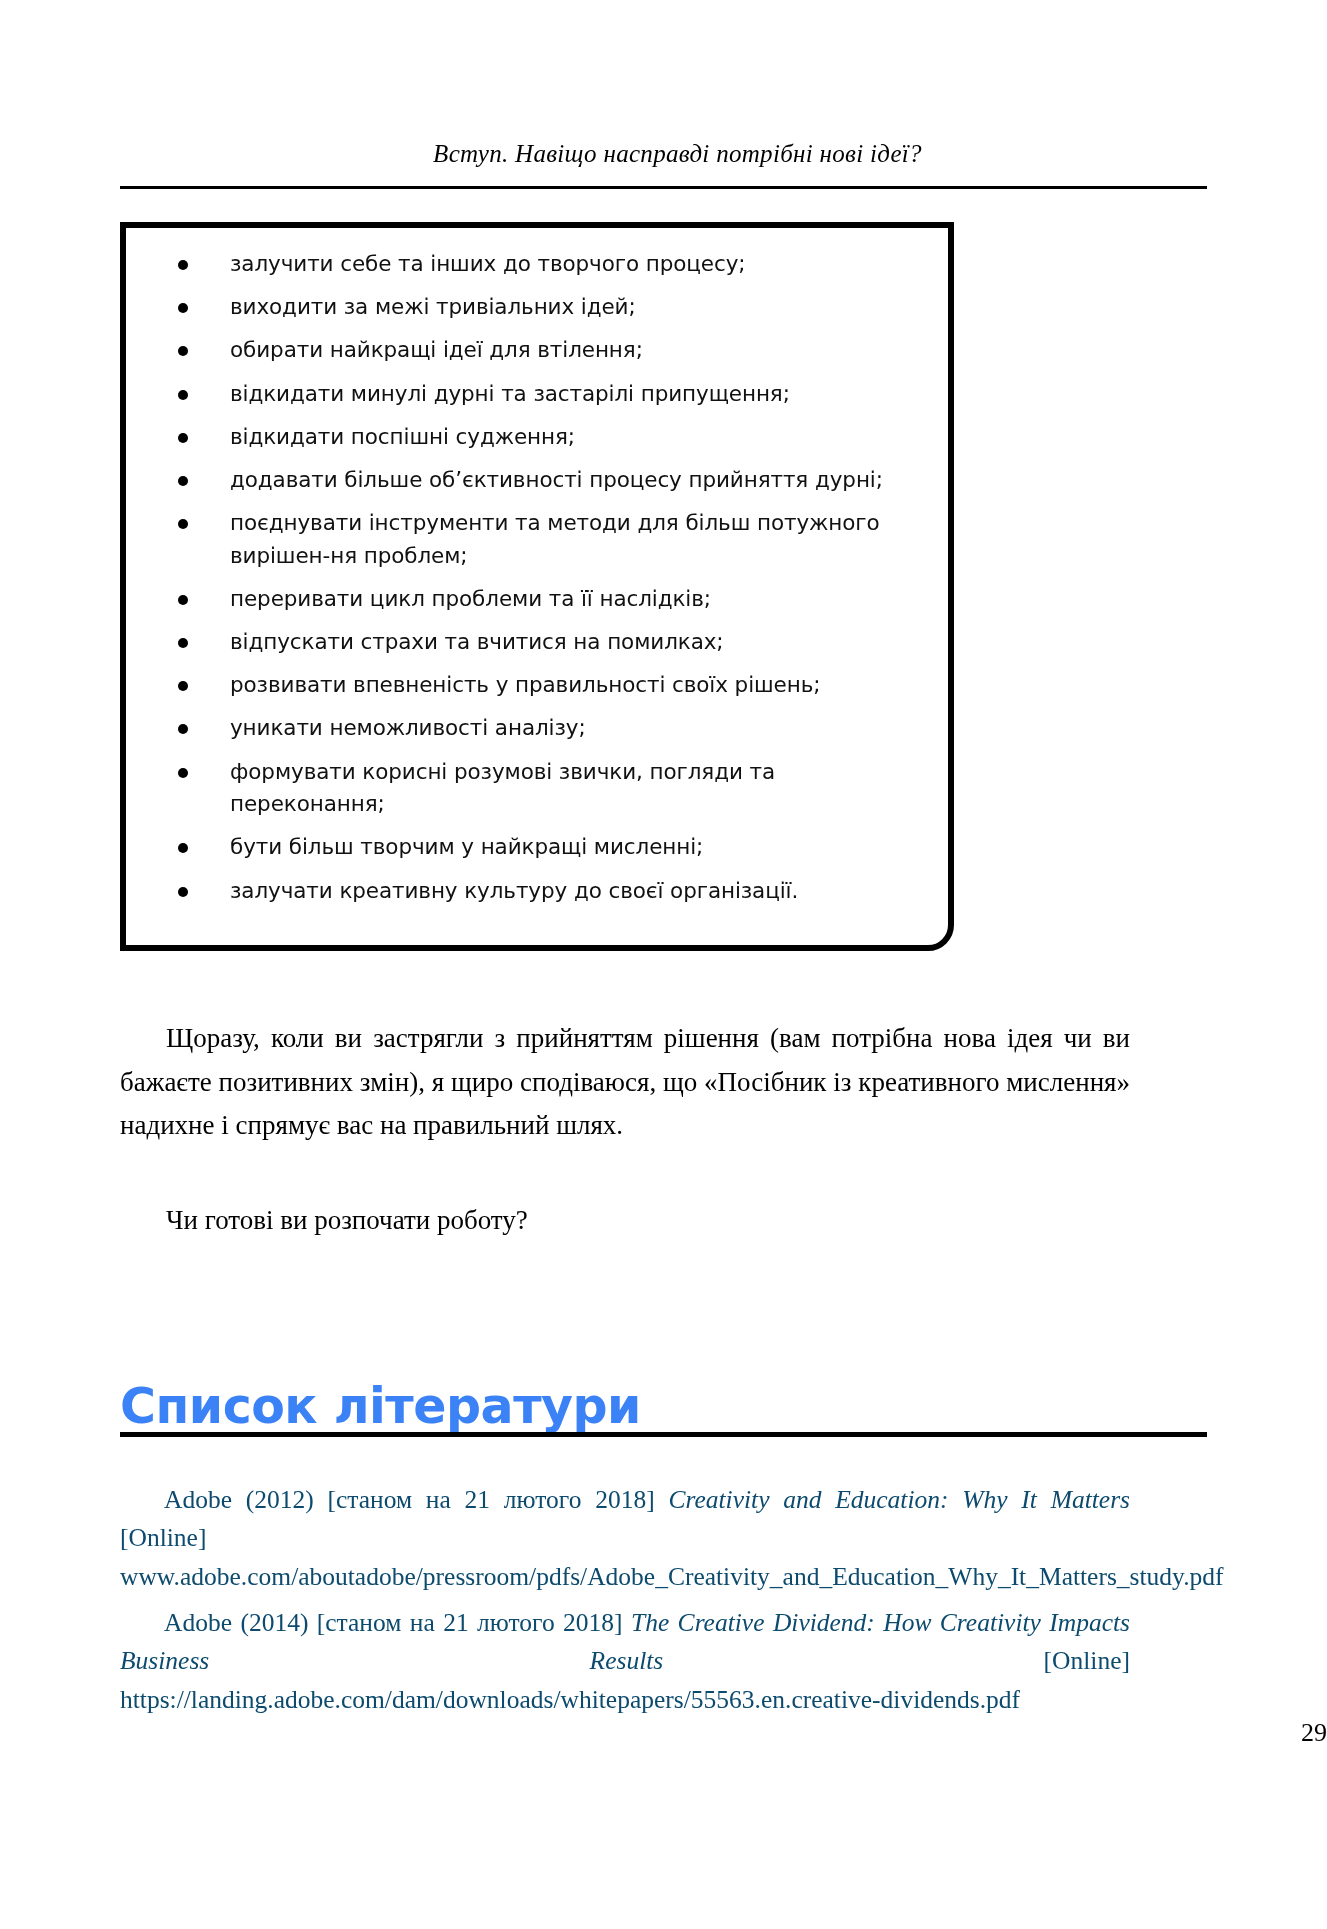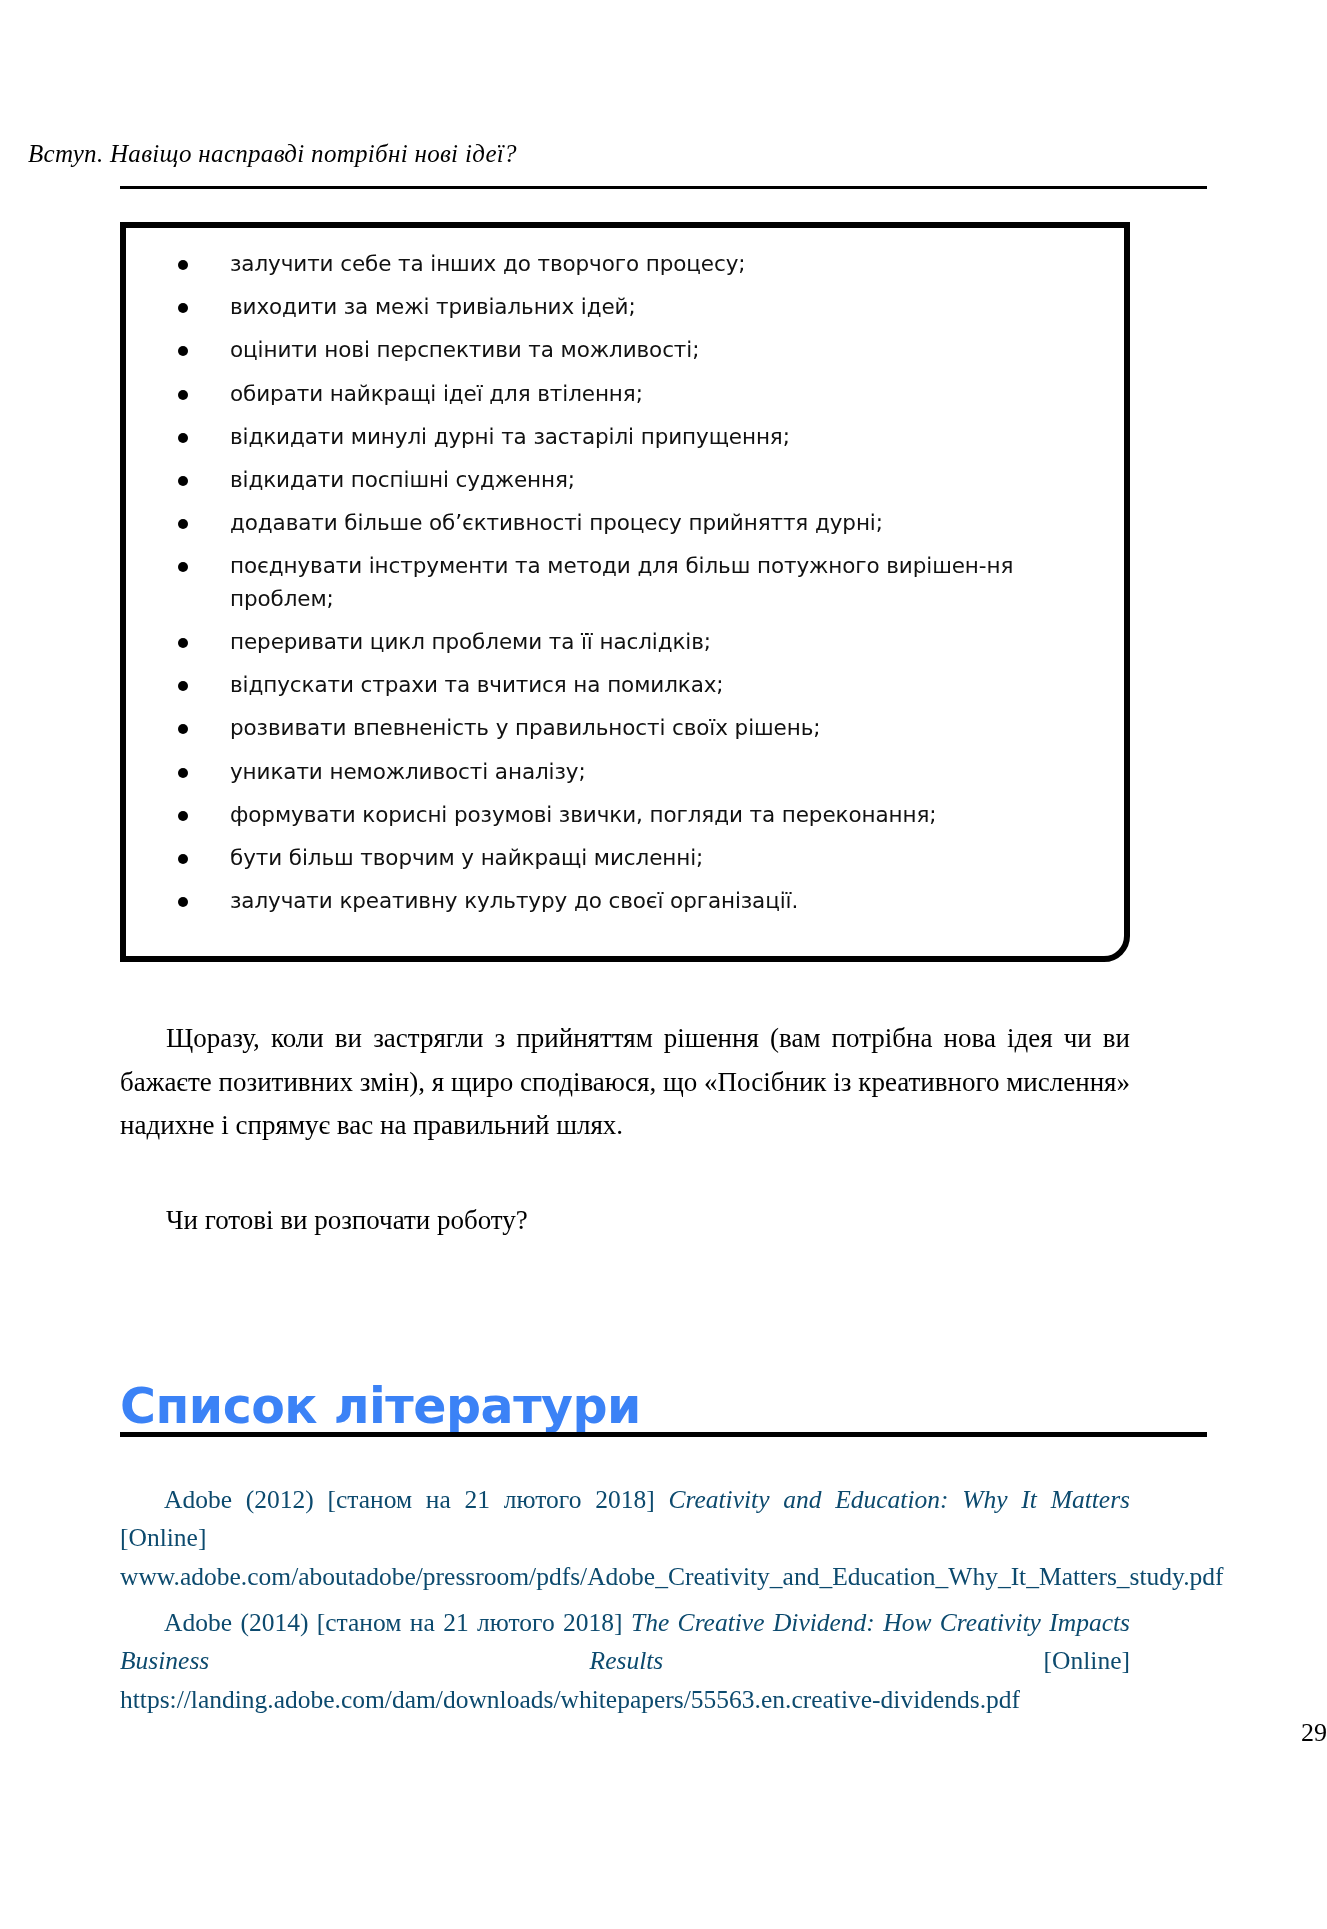--- a/index.html
+++ b/index.html
@@ -17,20 +17,21 @@
     font-family: "Liberation Serif", serif;
     color: #000000;
   }
 
   
   .running-head {
     position: absolute;
     left: 0;
     right: 0;
     top: 140px;
+    text-align: center;
     font-family: "Liberation Serif", serif;
     font-style: italic;
     font-size: 25px;
     letter-spacing: 0.3px;
     color: #000;
     margin-left: 28px;
   }
   .head-rule {
     position: absolute;
     left: 120px;
@@ -38,21 +39,21 @@
     top: 186px;
     height: 3px;
     background: #000;
   }
 
   
   .bullet-box {
     position: absolute;
     left: 120px;
     top: 222px;
-    width: 1010px;
+    width: 834px;
     border: 6px solid #000;
     border-radius: 0 0 26px 0;
     box-sizing: border-box;
     padding: 20px 26px 22px 26px;
     background: #fff;
   }
   .bullet-box::after {
     
     content: "";
   }
@@ -152,21 +153,20 @@
 
 <div class="page">
 
   <div class="running-head">Вступ.  Навіщо насправді потрібні нові ідеї?</div>
   <div class="head-rule"></div>
 
   <div class="bullet-box">
     <ul class="bullets">
       <li><span class="dot"></span><span>залучити себе та інших до творчого процесу;</span></li>
       <li><span class="dot"></span><span>виходити за межі тривіальних ідей;</span></li>
-      <li><span class="dot"></span><span>оцінити нові перспективи та можливості;</span></li>
       <li><span class="dot"></span><span>обирати найкращі ідеї для втілення;</span></li>
       <li><span class="dot"></span><span>відкидати минулі дурні та застарілі припущення;</span></li>
       <li><span class="dot"></span><span>відкидати поспішні судження;</span></li>
       <li><span class="dot"></span><span>додавати більше об’єктивності процесу прийняття дурні;</span></li>
       <li><span class="dot"></span><span>поєднувати інструменти та методи для більш потужного вирішен-ня проблем;</span></li>
       <li><span class="dot"></span><span>переривати цикл проблеми та її наслідків;</span></li>
       <li><span class="dot"></span><span>відпускати страхи та вчитися на помилках;</span></li>
       <li><span class="dot"></span><span>розвивати впевненість у правильності своїх рішень;</span></li>
       <li><span class="dot"></span><span>уникати неможливості аналізу;</span></li>
       <li><span class="dot"></span><span>формувати корисні розумові звички, погляди та переконання;</span></li>

